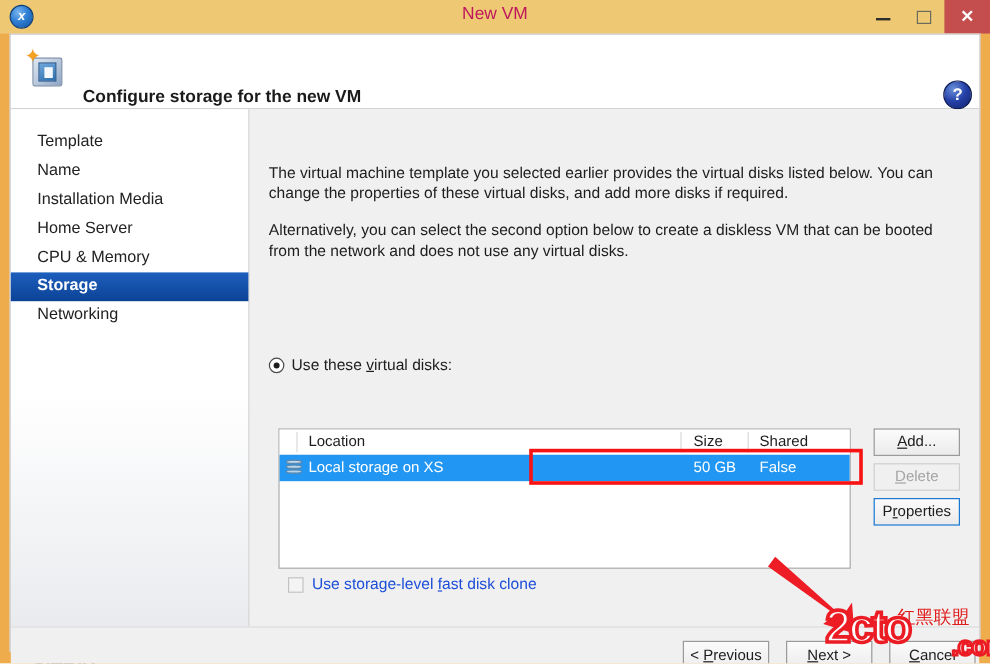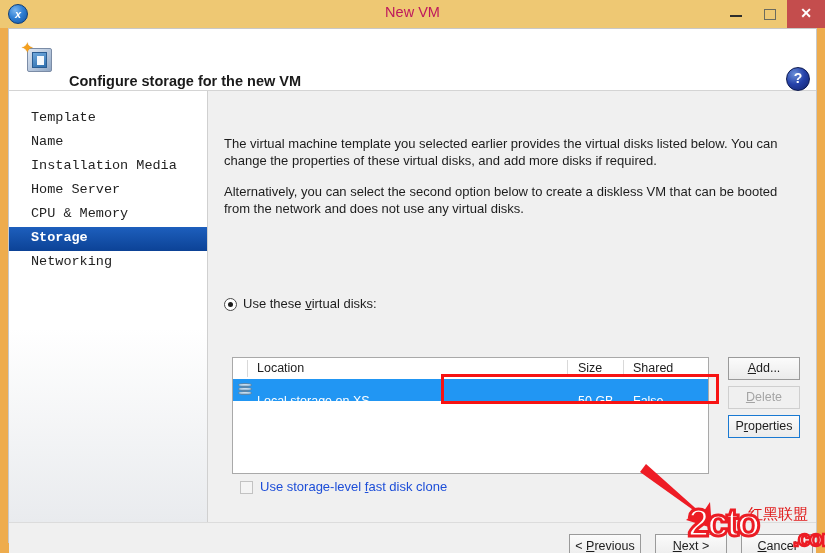--- a/index.html
+++ b/index.html
@@ -184,21 +184,21 @@
     position: absolute;
     left: 0;
     width: 198px;
     height: 24px;
     font-size: 13.5px;
     color: #222222;
     cursor: default;
   }
   .nav-item .lbl {
     position: absolute;
-    left: 22px; top: 3px; font-family: Liberation Mono, monospace;
+    left: 22px; top: 3px;
   }
   .nav-item.active {
     background: linear-gradient(180deg, #1d5fbd 0%, #0c4296 100%);
   }
   .nav-item.active .lbl {
     color: #ffffff;
     font-weight: bold;
   }
   .citrix {
     position: absolute;
@@ -350,21 +350,20 @@
   }
   .disk-icon i:nth-child(1) { top: 0px; }
   .disk-icon i:nth-child(2) { top: 4px; }
   .disk-icon i:nth-child(3) { top: 8px; }
   .cell {
     position: absolute;
     top: 3px;
     font-size: 12.5px;
     color: #ffffff;
     white-space: nowrap;
-    margin-top: 12px;
   }
   .cell-loc { left: 24px; }
   .cell-size { left: 345px; }
   .cell-shared { left: 400px; }
 
   .red-box {
     position: absolute;
     left: 233px; top: 283px;
     width: 278px;
     height: 30px;

